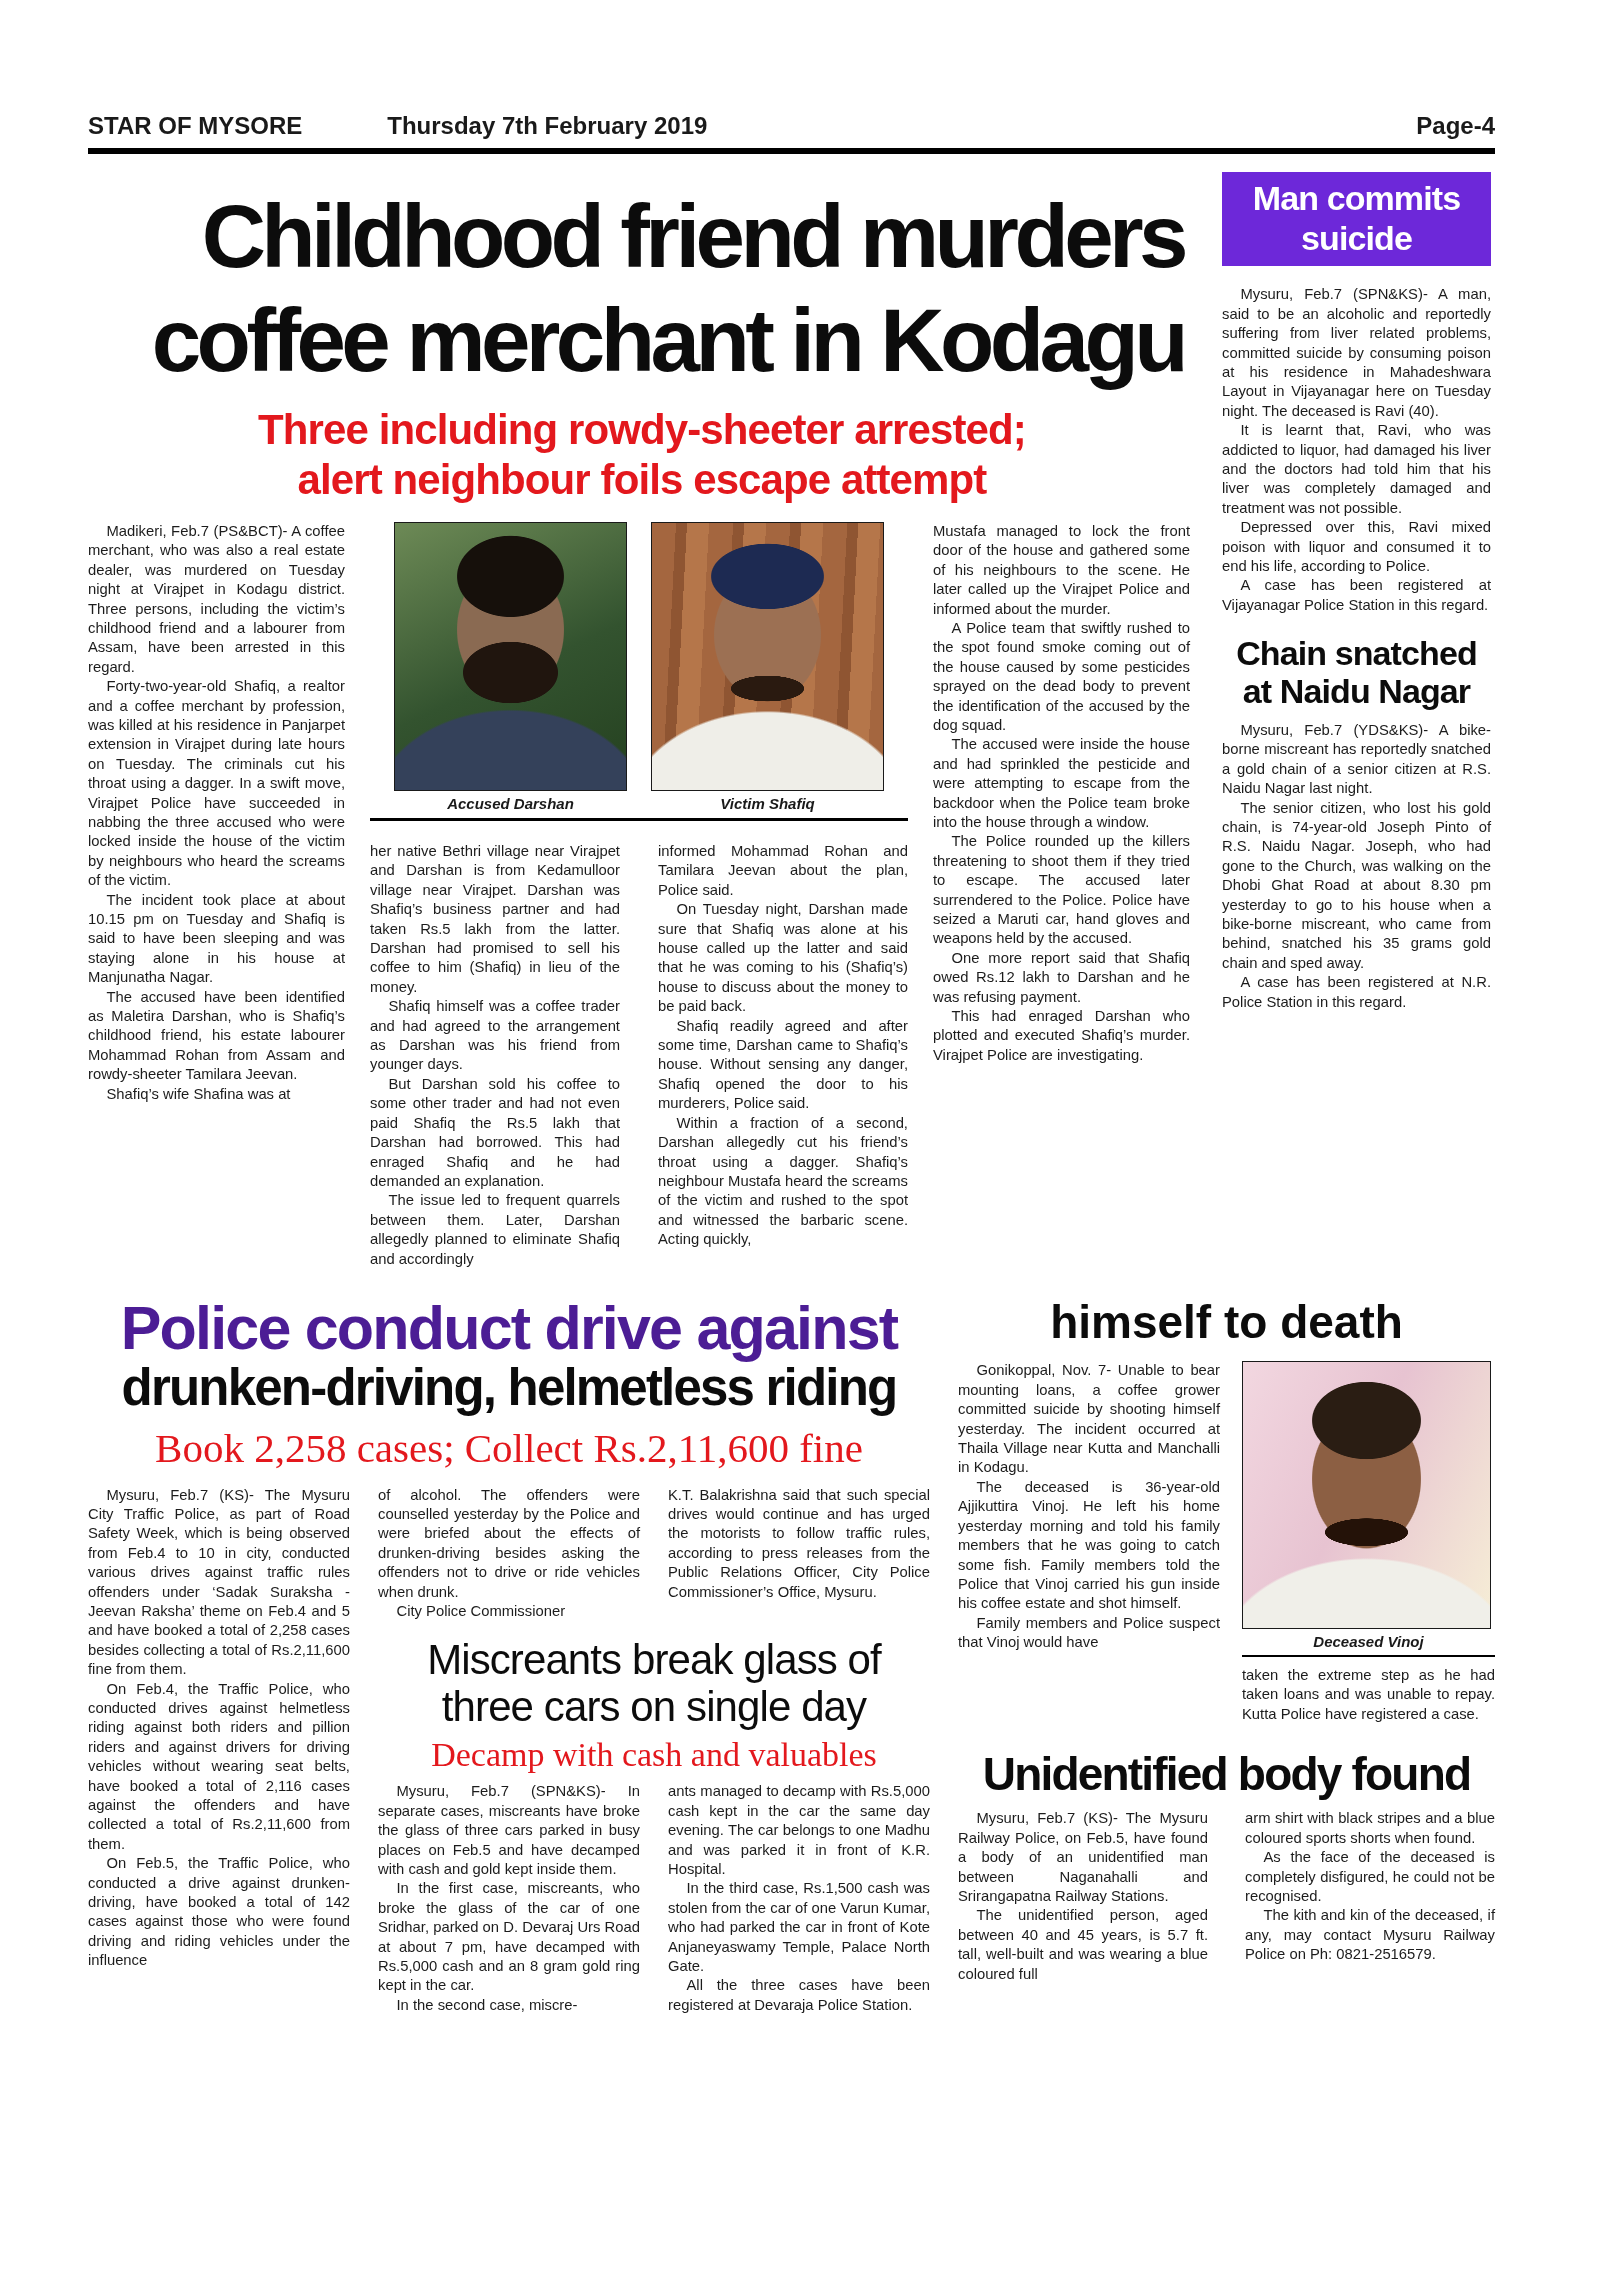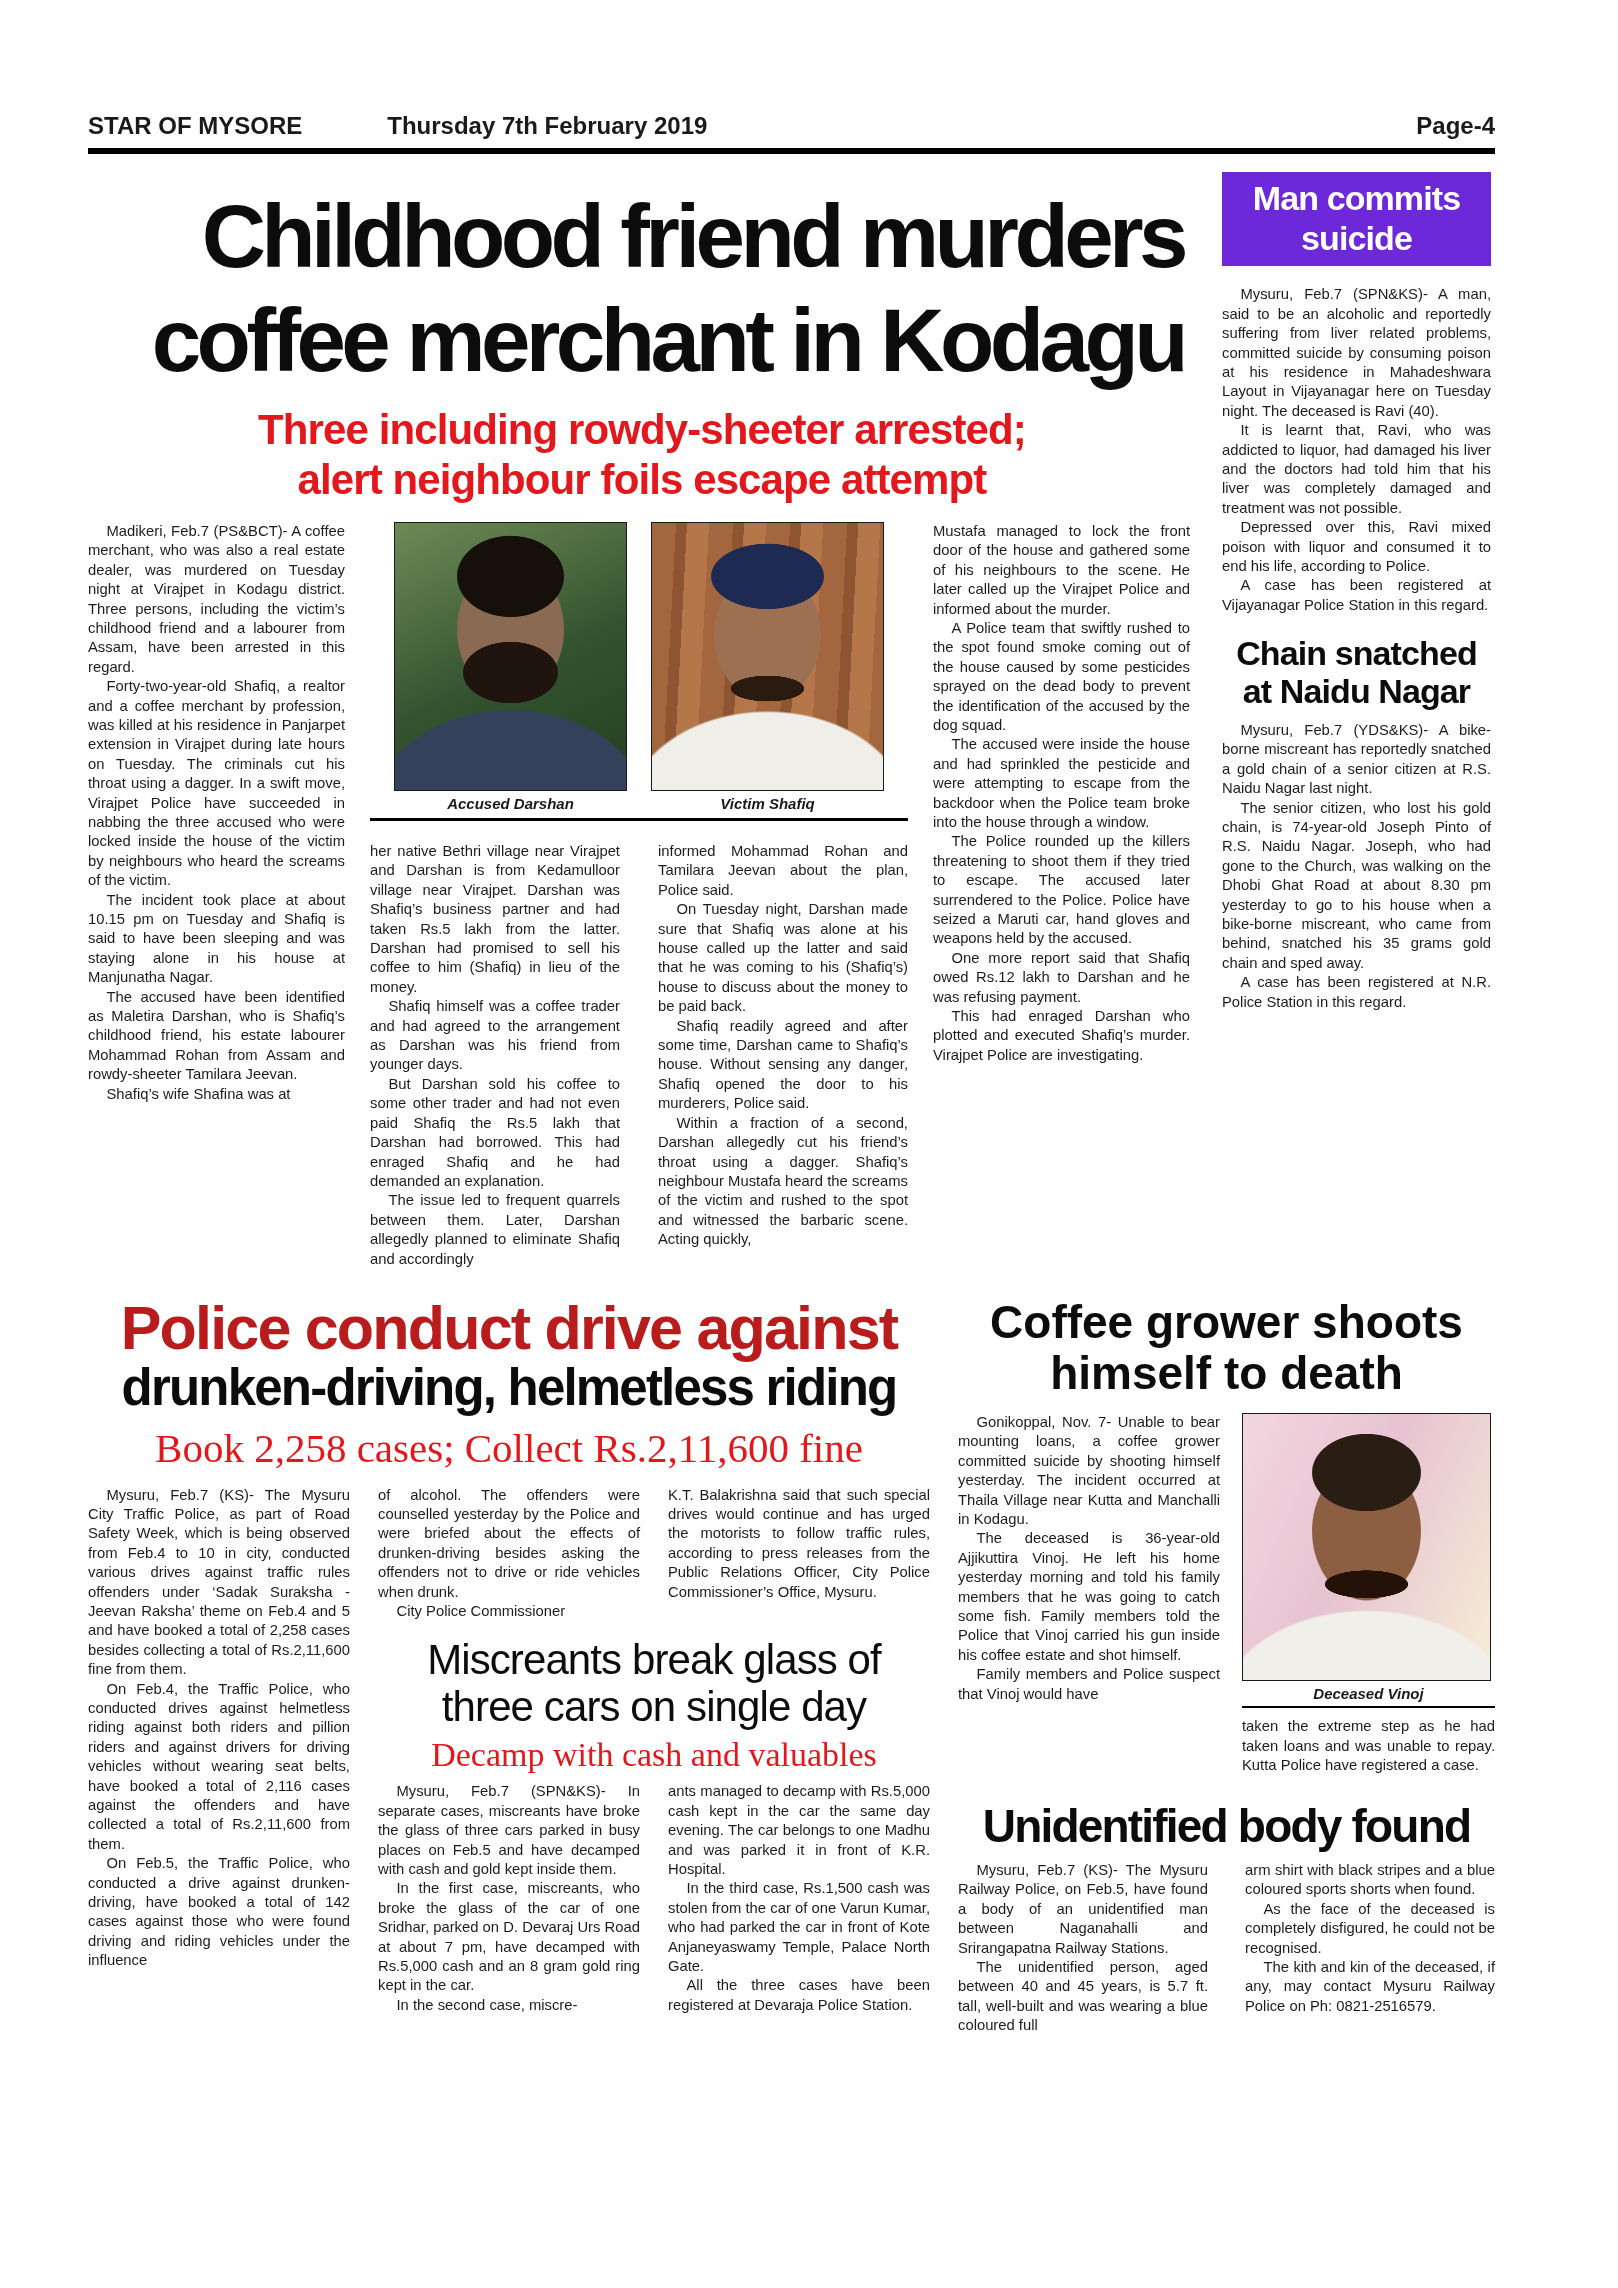--- a/index.html
+++ b/index.html
@@ -62,21 +62,21 @@
   .mid-text { display:flex; gap:38px; margin-top:21px; }
 
   .sidebar { width:269px; }
   .black-box { background:#6d28d9; color:#fff; font-weight:bold; font-size:34px; line-height:1.18;
     text-align:center; padding:5.5px 0 8.3px; margin-bottom:19px; letter-spacing:-0.9px; }
   .side-head { font-weight:bold; font-size:34px; line-height:1.12; letter-spacing:-0.9px;
     text-align:center; margin:18.5px 0 11px; color:#0c0c0c; }
 
   .bottom { display:flex; gap:28px; margin-top:28px; }
   .bottom-left { width:842px; }
-  .bl-h1 { margin:0; font-weight:bold; font-size:61px; letter-spacing:-1.8px; line-height:1.04; text-align:center; color:#b91c1c;}
+  .bl-h1 { margin:0; font-weight:bold; font-size:61px; letter-spacing:-1.8px; line-height:1.04; text-align:center; color:#4c1d95;}
   .bl-h2 { margin:0; font-weight:bold; font-size:51px; letter-spacing:-1.8px; line-height:1.1; text-align:center; color:#0c0c0c;}
   .serif-sub { font-family:"Liberation Serif", serif; color:#e3181d; font-size:41px; line-height:1.1;
     text-align:center; margin:9.2px 0 14.8px; }
   .serif-sub.small { font-size:34px; margin:5.5px 0 9.2px; }
   .cols3 { display:flex; gap:28px; }
   .colA { width:262px; }
   .blwrap { flex:1; display:flex; flex-direction:column; }
   .row2cols { display:flex; gap:28px; }
   .row2cols .c { flex:1; }
   .misc-h { margin:14.8px 0 0; font-weight:normal; font-size:42px; letter-spacing:-0.9px; line-height:1.12; text-align:center; color:#0c0c0c;}
@@ -221,21 +221,20 @@
                 <p>In the third case, Rs.1,500 cash was stolen from the car of one Varun Kumar, who had parked the car in front of Kote Anjaneyaswamy Temple, Palace North Gate.</p>
                 <p>All the three cases have been registered at Devaraja Police Station.</p>
               </div>
           </div>
         </div>
       </div>
     </section>
 
     <section class="bottom-right">
       <h2 class="cg-h">
-        <div>Coffee grower shoots</div>
         <div>himself to death</div>
       </h2>
       <div class="coffee-cols">
         <div class="cg-left bodytext">
             <p>Gonikoppal, Nov. 7- Unable to bear mounting loans, a coffee grower committed suicide by shooting himself yesterday. The incident occurred at Thaila Village near Kutta and Manchalli in Kodagu.</p>
             <p>The deceased is 36-year-old Ajjikuttira Vinoj. He left his home yesterday morning and told his family members that he was going to catch some fish. Family members told the Police that Vinoj carried his gun inside his coffee estate and shot himself.</p>
             <p>Family members and Police suspect that Vinoj would have</p>
           </div>
         <div class="cg-right">
           <figure>

